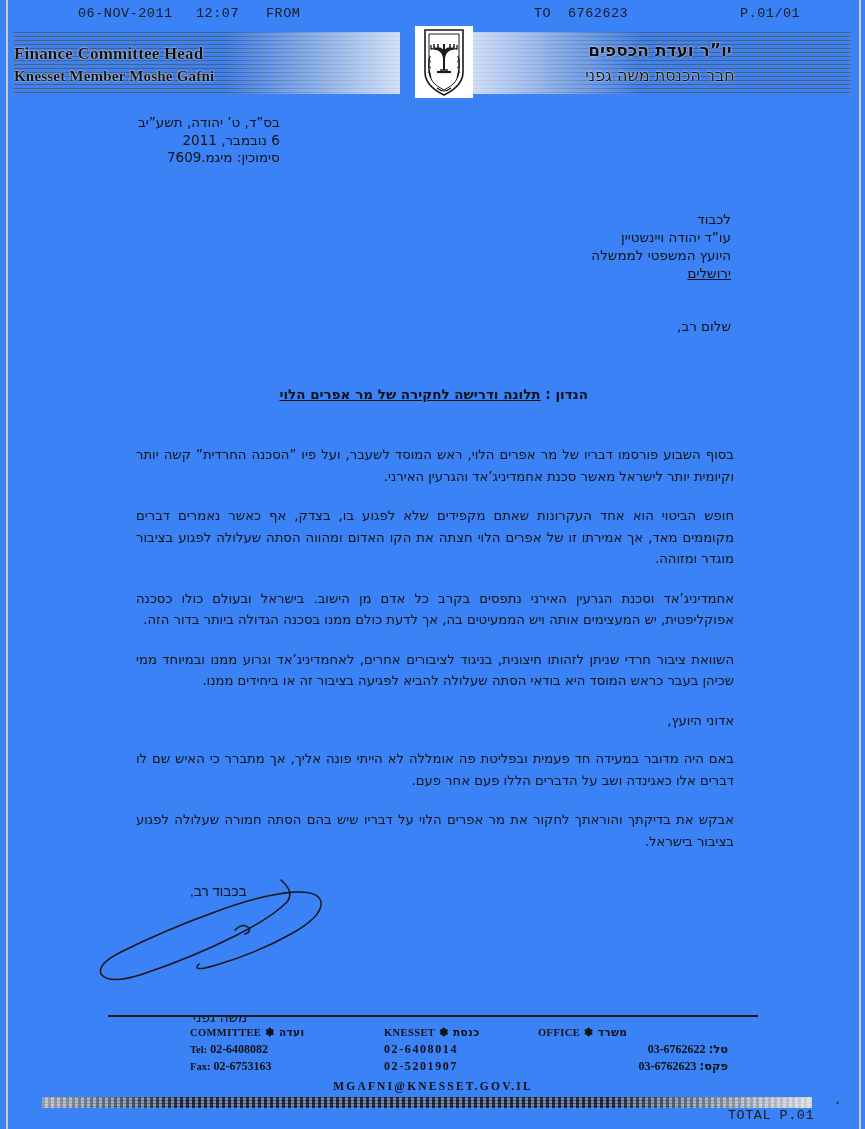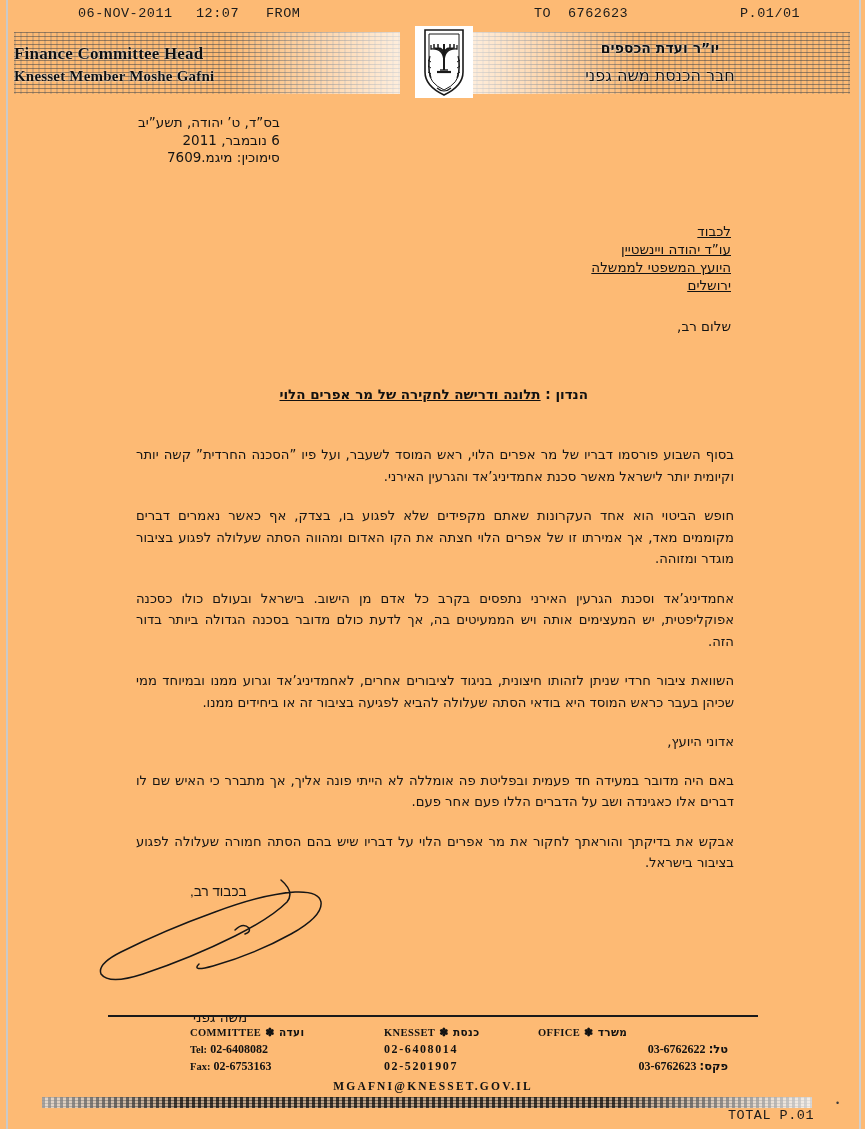--- a/index.html
+++ b/index.html
@@ -8,21 +8,21 @@
     padding: 0;
     background: #ffffff;
   }
   body {
     font-family: "Liberation Sans", sans-serif;
   }
   .page {
     position: relative;
     width: 865px;
     height: 1129px;
-    background: #fdba74;
+    background: #3b82f6;
     overflow: hidden;
   }
 
   
   .fax-header {
     position: absolute;
     top: 6px;
     left: 0;
     width: 865px;
     height: 20px;
@@ -114,21 +114,21 @@
     z-index: 3;
     right: 0;
     width: 380px;
     text-align: center;
     direction: rtl;
     font-family: "DejaVu Sans", "Liberation Sans", sans-serif;
     font-weight: bold;
     color: #0f0f0f;
     text-shadow: 0 0 1px rgba(255,255,255,0.9), 0 0 2px rgba(255,255,255,0.7);
   }
-  .lh-he-1 { top: 8px;  font-size: 14px; }
+  .lh-he-1 { top: 8px;  font-size: 17px; }
   .lh-he-2 { top: 34px; font-size: 16px; font-weight: normal; }
 
   
   .emblem {
     position: absolute;
     left: 415px;
     top: 26px;
     width: 58px;
     height: 72px;
     z-index: 4;
@@ -146,28 +146,27 @@
     font-size: 13.5px;
     line-height: 17.5px;
     color: #141414;
     unicode-bidi: isolate;
   }
 
   
   .addressee {
     position: absolute;
     right: 134px;
-    top: 222px;
+    top: 210px;
     direction: rtl;
     text-align: right;
     font-family: "DejaVu Sans", "Liberation Sans", sans-serif;
     font-size: 13.5px;
     line-height: 18px;
     color: #141414;
-    text-decoration: underline;
   }
   .addressee .city {
     text-decoration: underline;
   }
 
   .greeting {
     position: absolute;
     right: 134px;
     top: 318px;
     direction: rtl;
@@ -431,21 +430,21 @@
   <div class="greeting">שלום רב,</div>
 
   <div class="subject">
     <span class="subj-label">הנדון :</span>
     <span class="subj-text">תלונה ודרישה לחקירה של מר אפרים הלוי</span>
   </div>
 
   <div class="body-col">
     <p>בסוף השבוע פורסמו דבריו של מר אפרים הלוי, ראש המוסד לשעבר, ועל פיו ”הסכנה החרדית” קשה יותר וקיומית יותר לישראל מאשר סכנת אחמדיניג’אד והגרעין האירני.</p>
     <p>חופש הביטוי הוא אחד העקרונות שאתם מקפידים שלא לפגוע בו, בצדק, אף כאשר נאמרים דברים מקוממים מאד, אך אמירתו זו של אפרים הלוי חצתה את הקו האדום ומהווה הסתה שעלולה לפגוע בציבור מוגדר ומזוהה.</p>
-    <p>אחמדיניג’אד וסכנת הגרעין האירני נתפסים בקרב כל אדם מן הישוב. בישראל ובעולם כולו כסכנה אפוקליפטית, יש המעצימים אותה ויש הממעיטים בה, אך לדעת כולם מדובר בסכנה הגדולה ביותר בדור הזה.</p>
+    <p>אחמדיניג’אד וסכנת הגרעין האירני נתפסים בקרב כל אדם מן הישוב. בישראל ובעולם כולו כסכנה אפוקליפטית, יש המעצימים אותה ויש הממעיטים בה, אך לדעת כולם ממנו בסכנה הגדולה ביותר בדור הזה.</p>
     <p>השוואת ציבור חרדי שניתן לזהותו חיצונית, בניגוד לציבורים אחרים, לאחמדיניג’אד וגרוע ממנו ובמיוחד ממי שכיהן בעבר כראש המוסד היא בודאי הסתה שעלולה להביא לפגיעה בציבור זה או ביחידים ממנו.</p>
     <p class="salute">אדוני היועץ,</p>
     <p>באם היה מדובר במעידה חד פעמית ובפליטת פה אומללה לא הייתי פונה אליך, אך מתברר כי האיש שם לו דברים אלו כאגינדה ושב על הדברים הללו פעם אחר פעם.</p>
     <p>אבקש את בדיקתך והוראתך לחקור את מר אפרים הלוי על דבריו שיש בהם הסתה חמורה שעלולה לפגוע בציבור בישראל.</p>
   </div>
 
   <div class="sign-close">בכבוד רב,</div>
 
   <svg class="signature-svg" viewBox="0 0 330 120">
     <path d="M186 2 Q200 14 192 24 Q176 40 140 58 Q96 80 48 96 Q14 107 6 96 Q2 86 26 74 Q70 52 120 34 Q168 16 200 14 Q224 13 226 24 Q228 38 196 56 Q160 76 118 88 Q96 94 104 86" fill="none" stroke="#161616" stroke-width="1.5" stroke-linecap="round"></path>

